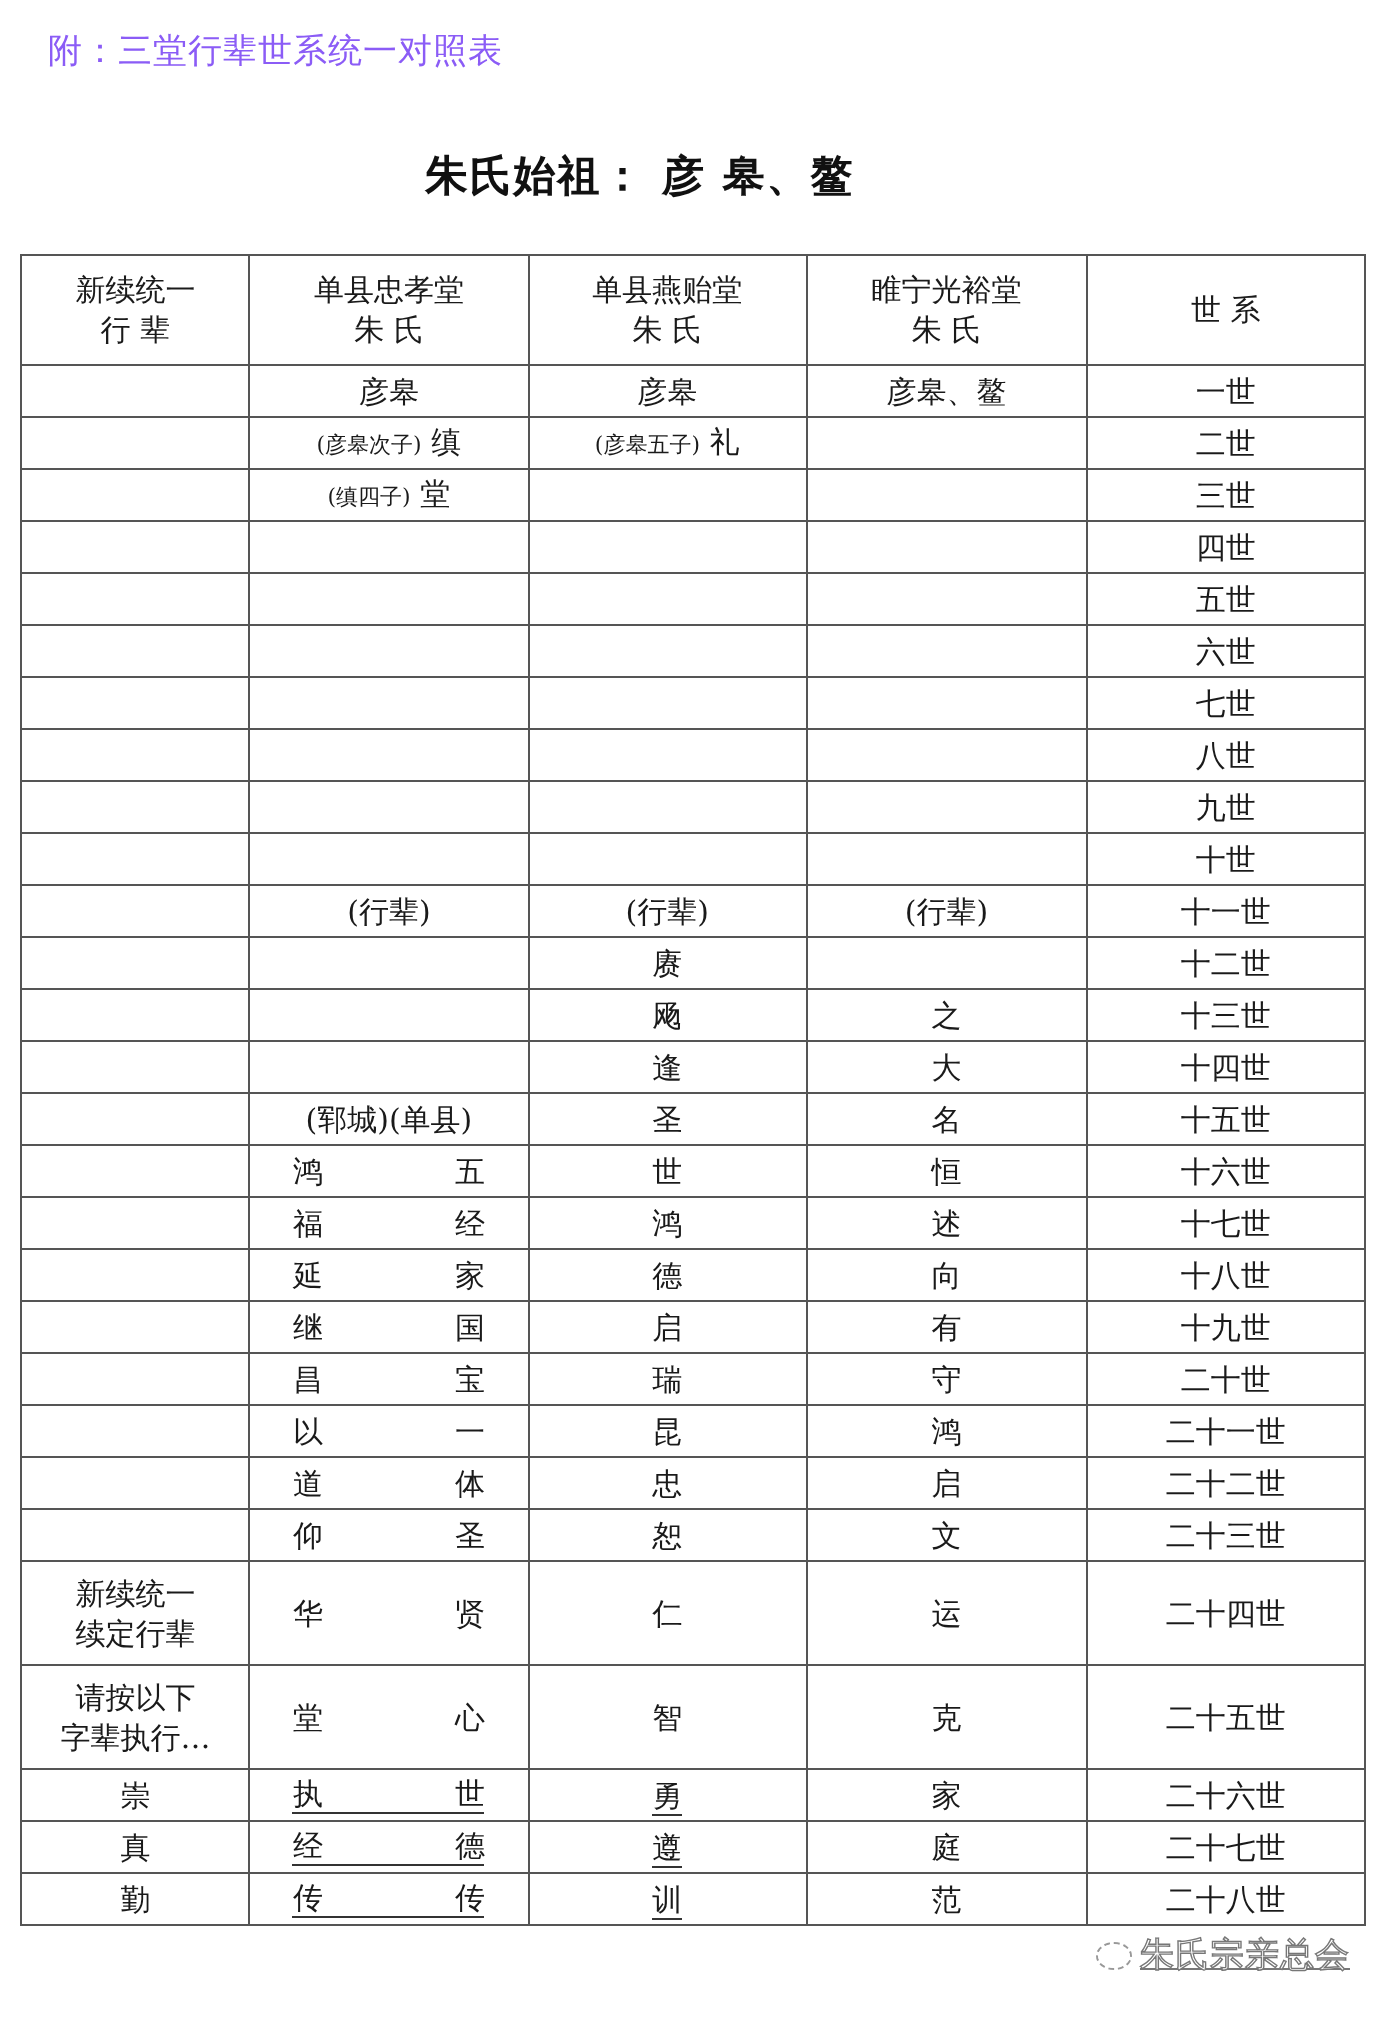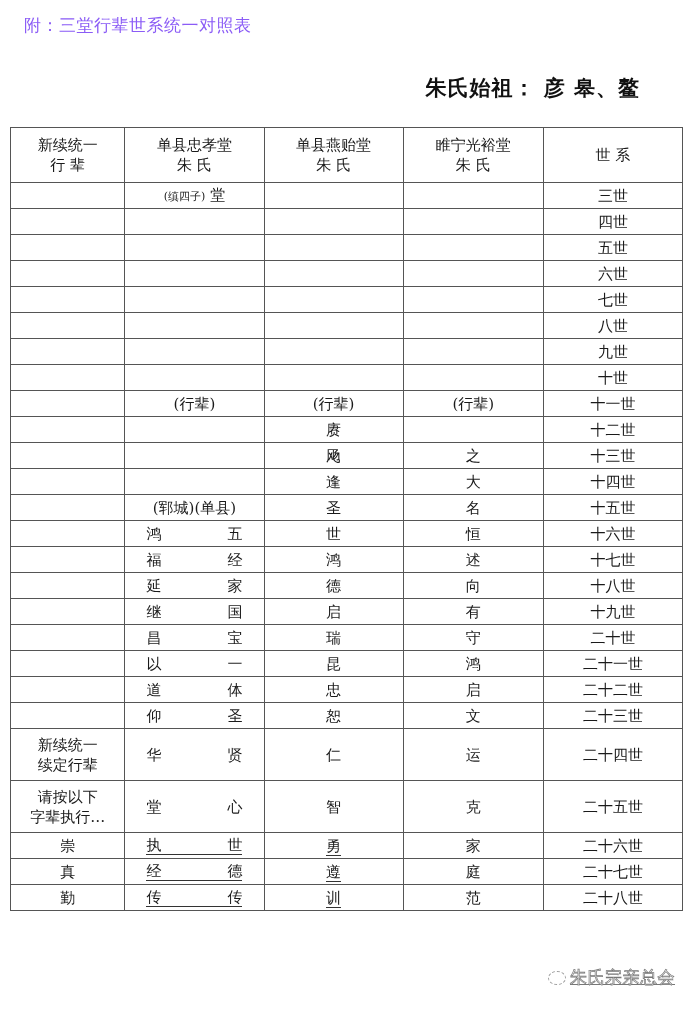--- a/index.html
+++ b/index.html
@@ -1,20 +1,20 @@
 <!DOCTYPE html>
 <html><head>
 <meta charset="utf-8">
 <style>
   html, body { margin: 0; padding: 0; background: #ffffff; }
   body { width: 700px; height: 1010px; position: relative; overflow: hidden;
          font-family: "DejaVu Serif", "Liberation Serif", serif; color: #1a1a1a; }
   .note { position: absolute; left: 24px; top: 14px; font-family: "DejaVu Sans", "Liberation Sans", sans-serif;
           font-size: 17px; color: #8b5cf6; letter-spacing: 0.5px; }
-  .title { position: absolute; left: 0; width: 640px; top: 74px; text-align: right;
+  .title { position: absolute; left: 0; width: 640px; top: 74px; text-align: center;
            font-family: "DejaVu Sans", "Liberation Sans", sans-serif; font-weight: bold; font-size: 21px; color: #111;
            letter-spacing: 1px; }
   table.gen { position: absolute; left: 10px; top: 127px; border-collapse: collapse; table-layout: fixed;
               width: 673px; }
   table.gen td { border: 1.5px solid #555; text-align: center; vertical-align: middle; padding: 0;
                  font-size: 15px; height: 25px; line-height: 18px; }
   table.gen tr.hdr td { height: 54px; font-size: 15px; line-height: 20px; }
   table.gen tr.tall td { height: 51px; line-height: 20px; }
   .c1 { width: 111px; } .c2 { width: 135px; } .c3 { width: 135px; } .c4 { width: 136px; } .c5 { width: 135px; }
   .pair { display: inline-flex; width: 96px; justify-content: space-between; }
@@ -55,20 +55,34 @@
           <div>朱  氏</div>
         </td>
       <td>
           <div>睢宁光裕堂</div>
           <div>朱  氏</div>
         </td>
       <td>
           <div>世  系</div>
         </td>
     </tr>
+  <tr>
+        <td><span></span></td>
+        <td><span>彦皋</span></td>
+        <td><span>彦皋</span></td>
+        <td><span>彦皋、鳌</span></td>
+        <td><span>一世</span></td>
+      </tr>
+      <tr>
+        <td><span></span></td>
+        <td><span class="small">(彦皋次子)</span> <span>缜</span></td>
+        <td><span class="small">(彦皋五子)</span> <span>礼</span></td>
+        <td><span></span></td>
+        <td><span>二世</span></td>
+      </tr>
       <tr>
         <td><span></span></td>
         <td><span class="small">(缜四子)</span> <span>堂</span></td>
         <td><span></span></td>
         <td><span></span></td>
         <td><span>三世</span></td>
       </tr>
       <tr>
         <td><span></span></td>
         <td><span></span></td>

